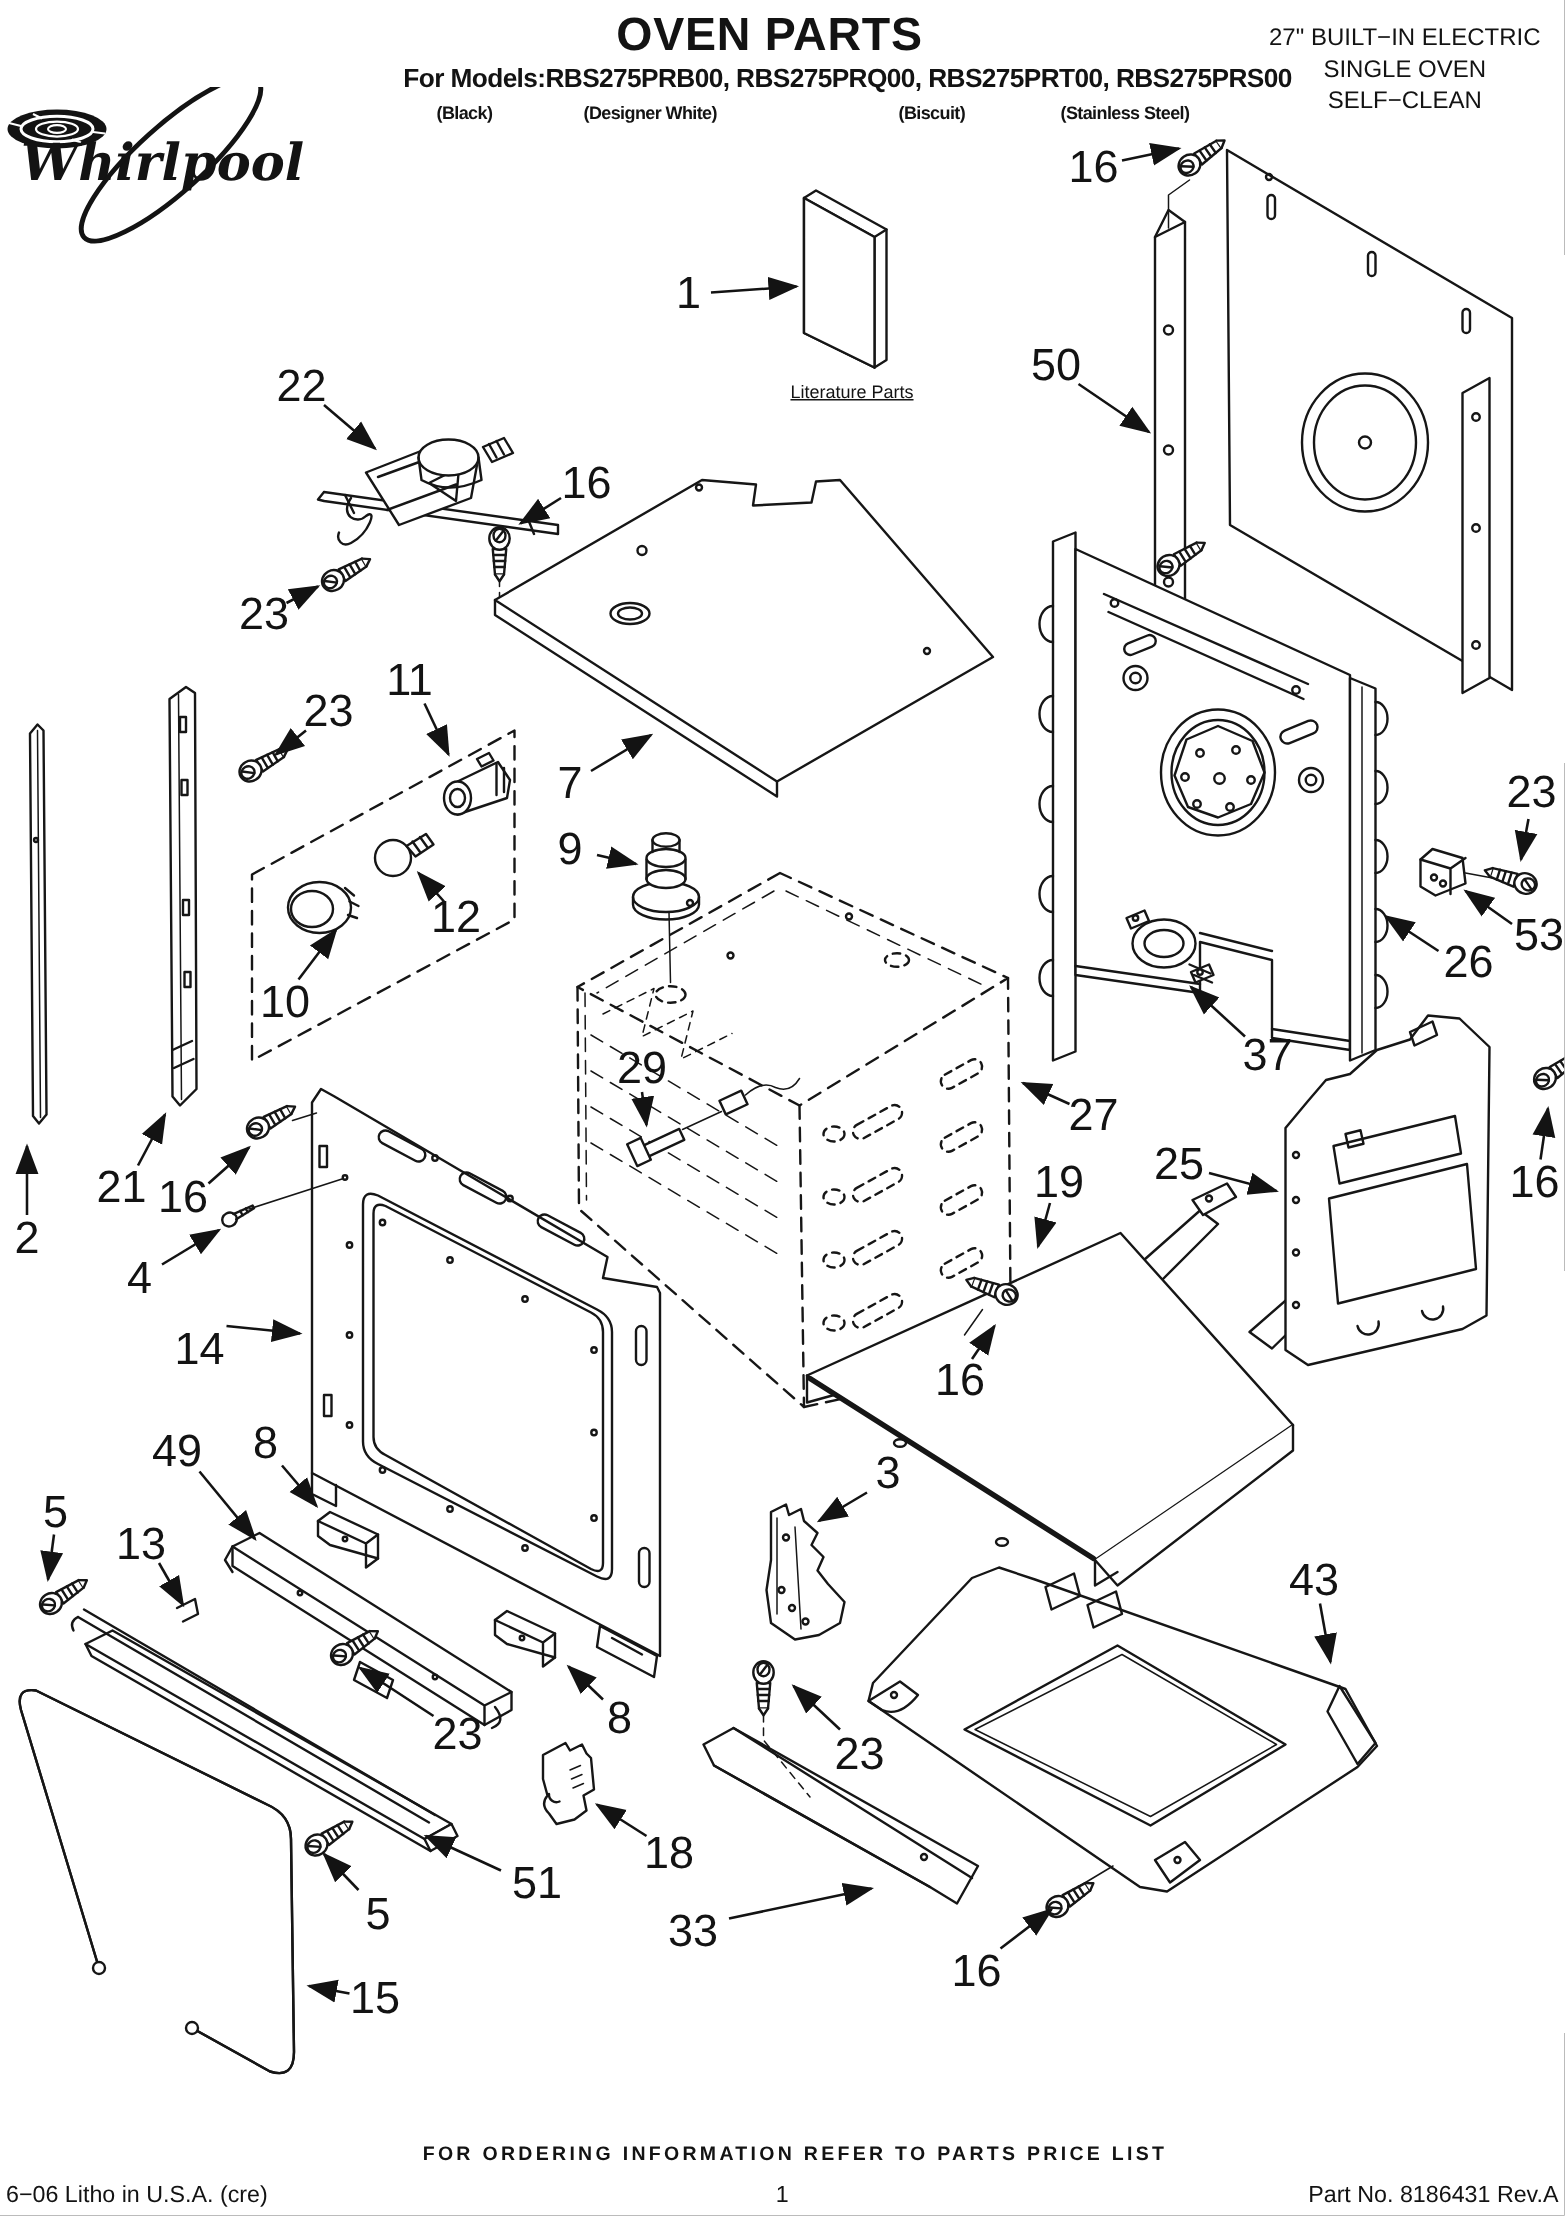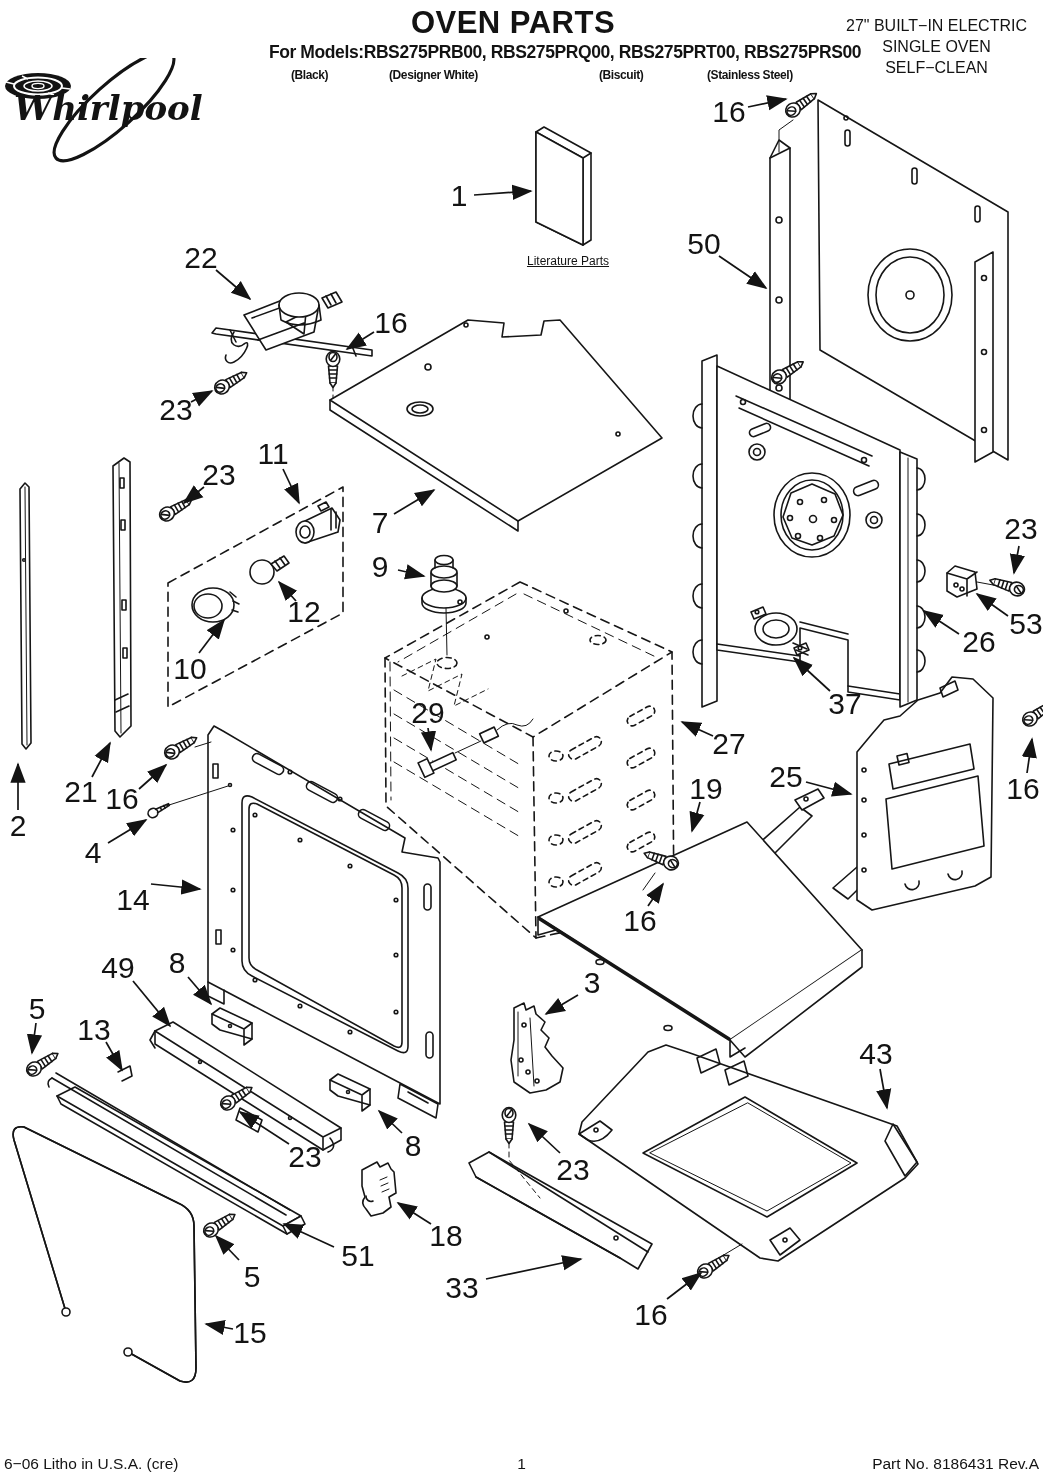--- a/index.html
+++ b/index.html
@@ -461,20 +461,21 @@
       <line x1="334" y1="1247" x2="284" y2="1224" marker-end="url(#arr)"></line>
       <line x1="239" y1="1260" x2="216" y2="1236" marker-end="url(#arr)"></line>
       <line x1="486" y1="1279" x2="581" y2="1259" marker-end="url(#arr)"></line>
       <line x1="667" y1="1299" x2="701" y2="1273" marker-end="url(#arr)"></line>
       <line x1="233" y1="1329" x2="206" y2="1324" marker-end="url(#arr)"></line>
       <line x1="880" y1="1069" x2="887" y2="1108" marker-end="url(#arr)"></line>
     </svg>
 
   <div class="abs lit-label">Literature Parts</div>
 
+  <div class="abs foot-note">FOR ORDERING INFORMATION REFER TO PARTS PRICE LIST</div>
   <div class="abs foot-left">6−06 Litho in U.S.A. (cre)</div>
   <div class="abs foot-center">1</div>
   <div class="abs foot-right">Part No. 8186431 Rev.A</div>
 
 <div class="callout" style="left: 459px; top: 196px;">1</div>
     <div class="callout" style="left: 729px; top: 112px;">16</div>
     <div class="callout" style="left: 704px; top: 244px;">50</div>
     <div class="callout" style="left: 201px; top: 258px;">22</div>
     <div class="callout" style="left: 391px; top: 323px;">16</div>
     <div class="callout" style="left: 176px; top: 410px;">23</div>

